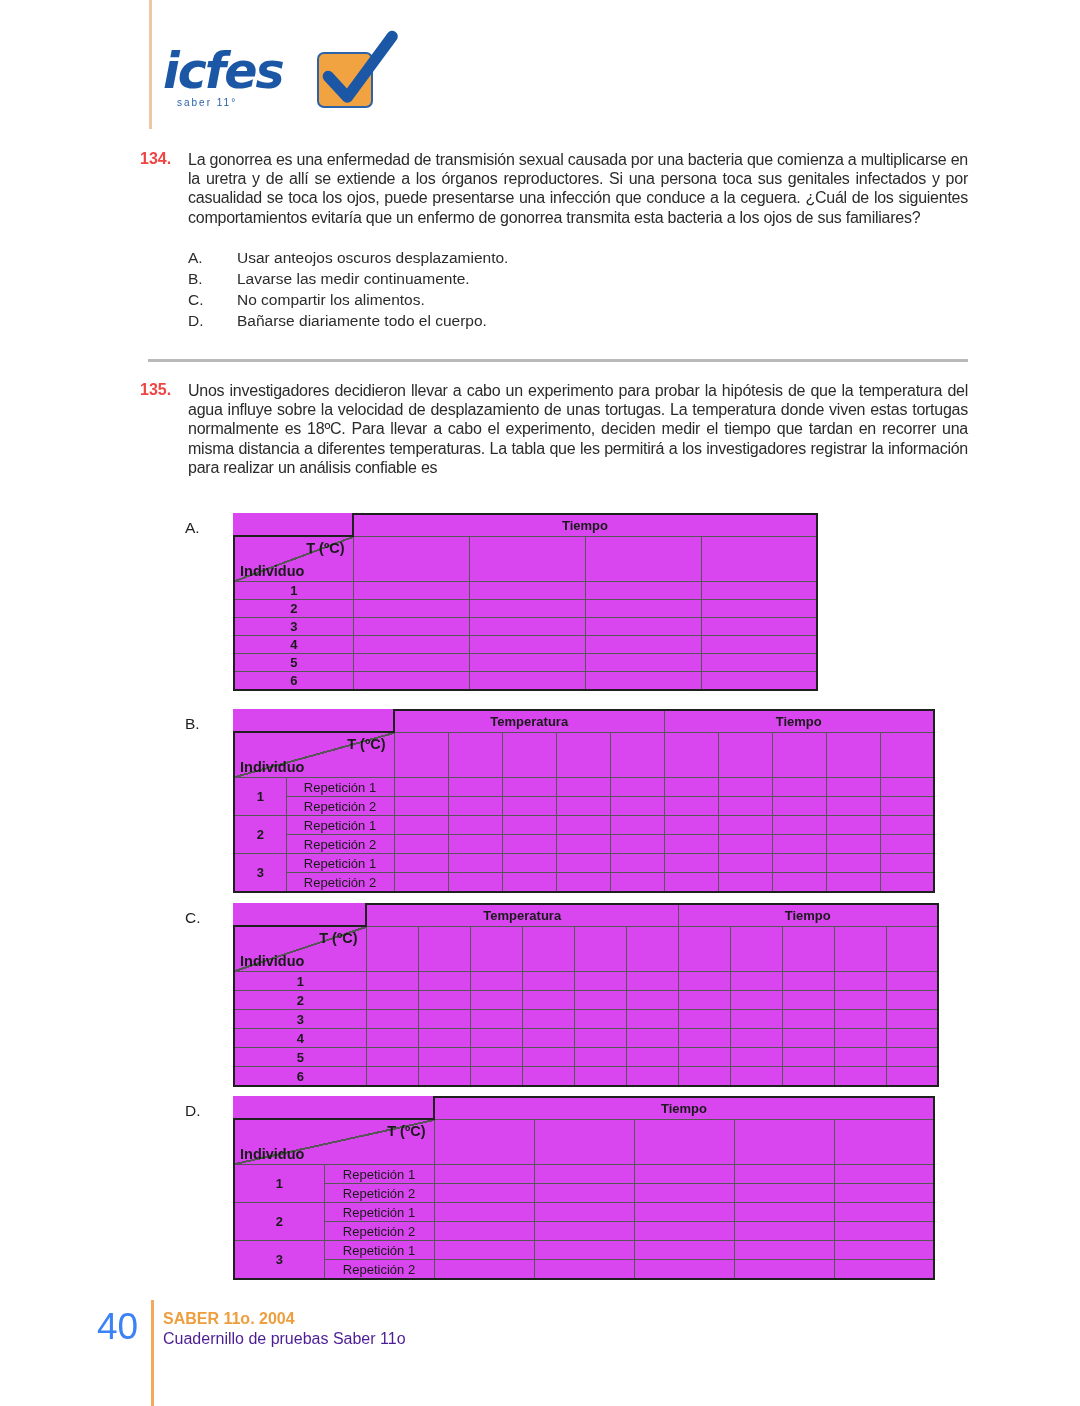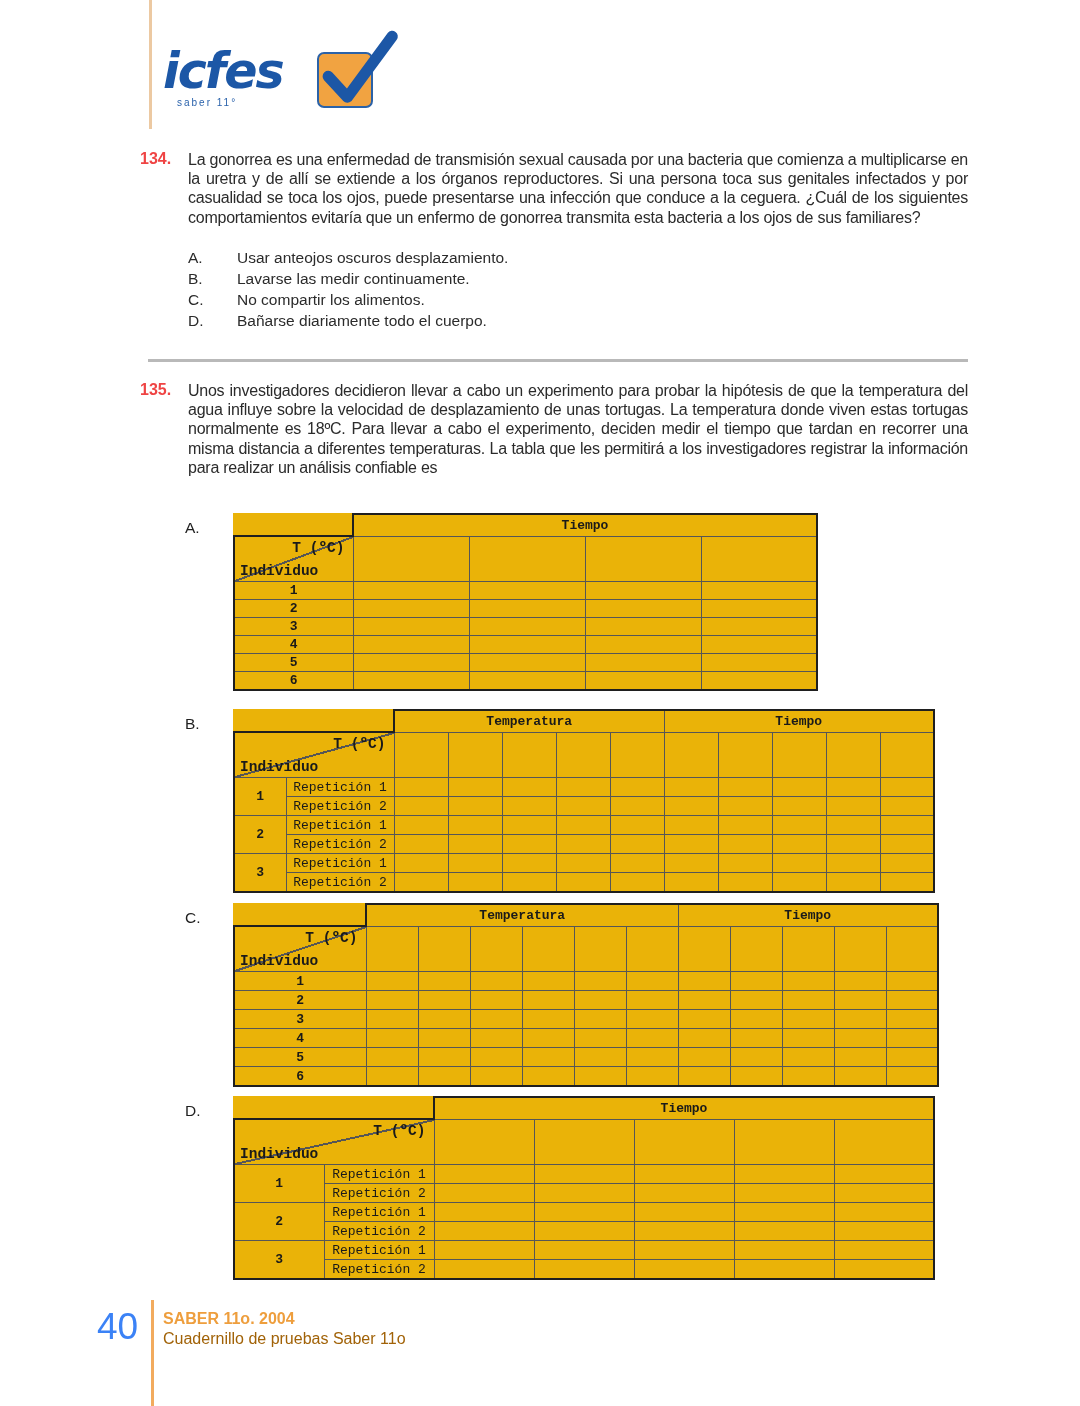--- a/index.html
+++ b/index.html
@@ -29,21 +29,21 @@
   .options li{display:flex;font-size:15.5px;line-height:21px;color:#2b2b2b;}
   .olet{width:49px;flex:0 0 49px;}
 
   .divider{position:absolute;left:148px;top:359px;width:820px;height:3px;background:#b9b9b9;}
 
   
   .opt-block{position:absolute;left:185px;}
   .opt-letter{position:absolute;left:0;top:6px;font-size:15.5px;color:#1f1f1f;}
   .opt-block table{margin-left:48px;}
 
-  table.grid{border-collapse:collapse;table-layout:fixed;background:#eab308;font-family:Liberation Mono, monospace;}
+  table.grid{border-collapse:collapse;table-layout:fixed;background:#d946ef;}
   .grid td,.grid th{border:1px solid #565656;padding:0;text-align:center;vertical-align:middle;
                     font-size:13px;color:#1a1a1a;overflow:hidden;}
   .grid .ghost{border:none;}
   .grid tr > *:last-child{border-right:2px solid #1f1f1f;}
   .grid tr:last-child > td{border-bottom:2px solid #1f1f1f;}
   .lc{border-left:2px solid #1f1f1f !important;}
   .bc{border-bottom:2px solid #1f1f1f !important;}
   .banner{font-weight:bold;font-size:14.5px;border-top:2px solid #1f1f1f !important;
           border-bottom:1px solid #3c3c3c;}
   .bl{border-left:2px solid #1f1f1f !important;}
@@ -58,21 +58,21 @@
         background-image:linear-gradient(to bottom right,
           transparent calc(50% - 1px),#565656 calc(50% - 1px),
           #565656 calc(50% + 1px),transparent calc(50% + 1px));}
   .diag-top{position:absolute;top:3px;right:8px;font-weight:bold;font-size:14.5px;}
   .diag-bot{position:absolute;bottom:2px;left:5px;font-weight:bold;font-size:14.5px;}
 
   
   .page-num{position:absolute;left:97px;top:1306px;font-size:37px;color:#3b82f6;}
   .footer-texts{position:absolute;left:163px;top:1309px;}
   .footer-line1{font-weight:bold;font-size:16px;color:#ee9e3d;line-height:20px;}
-  .footer-line2{font-size:16px;color:#a16207;line-height:20px;}
+  .footer-line2{font-size:16px;color:#4c1d95;line-height:20px;}
 </style>
 </head>
 <body>
 
 <div class="page">
 
   <div class="accent-top"></div>
   <div class="accent-bottom"></div>
 
   <div class="logo">

